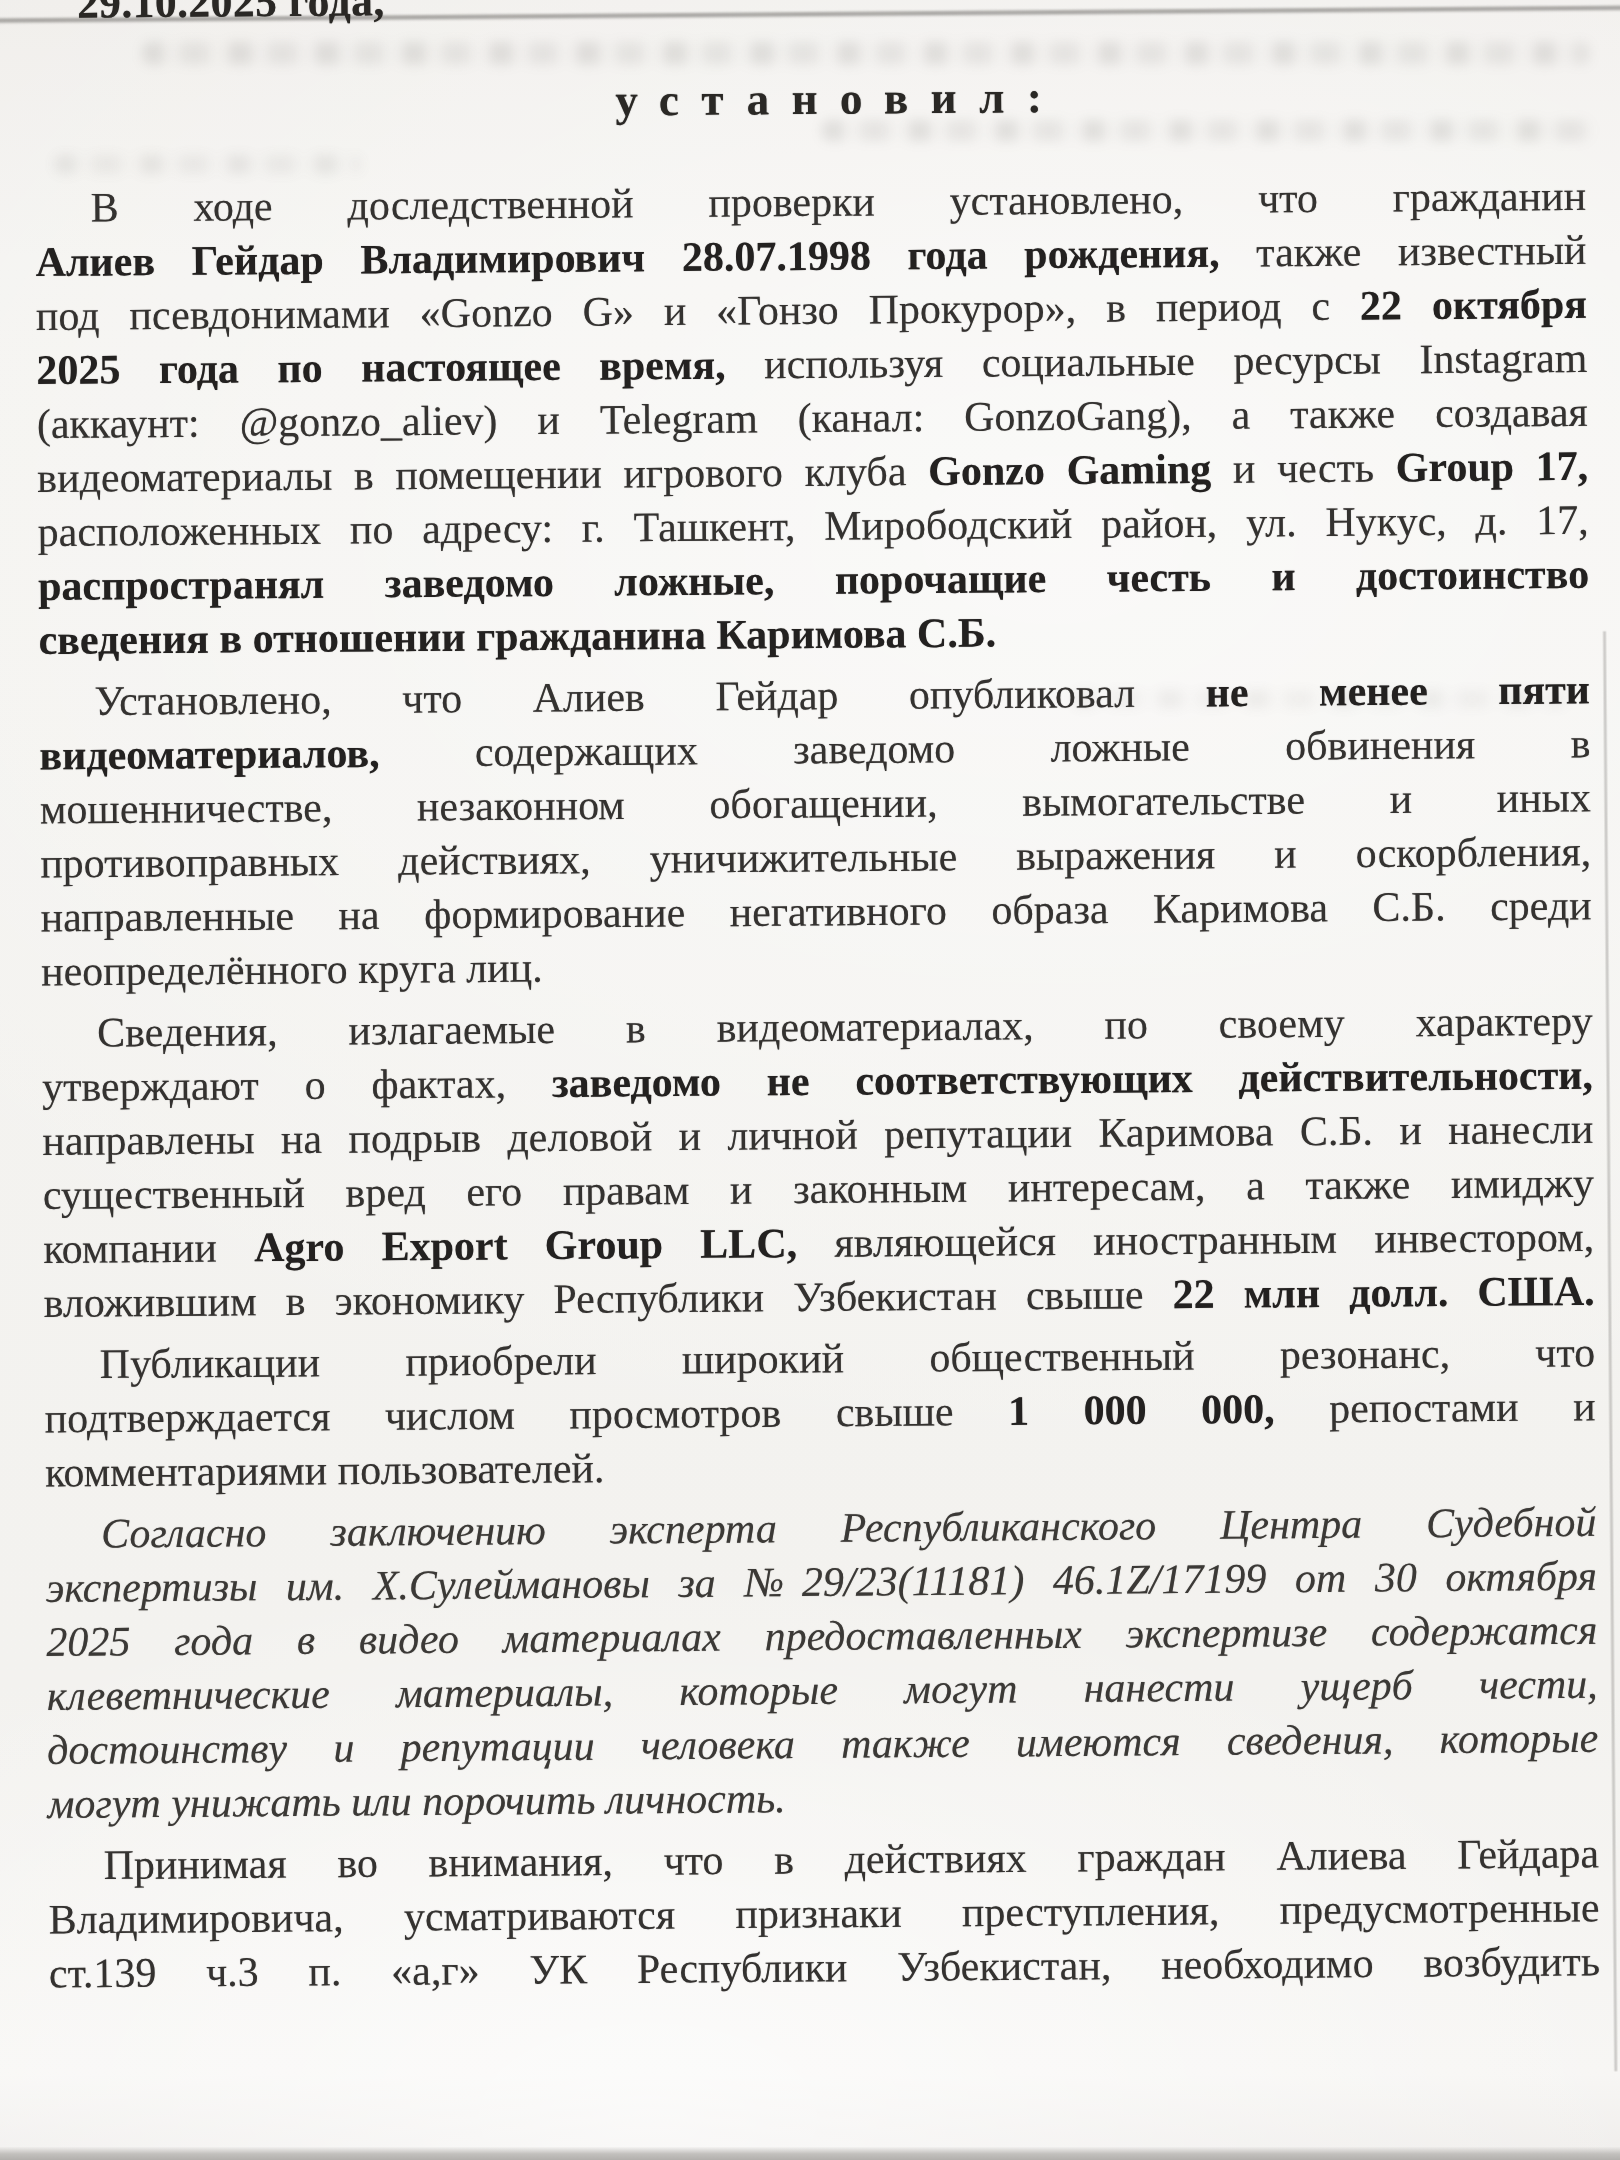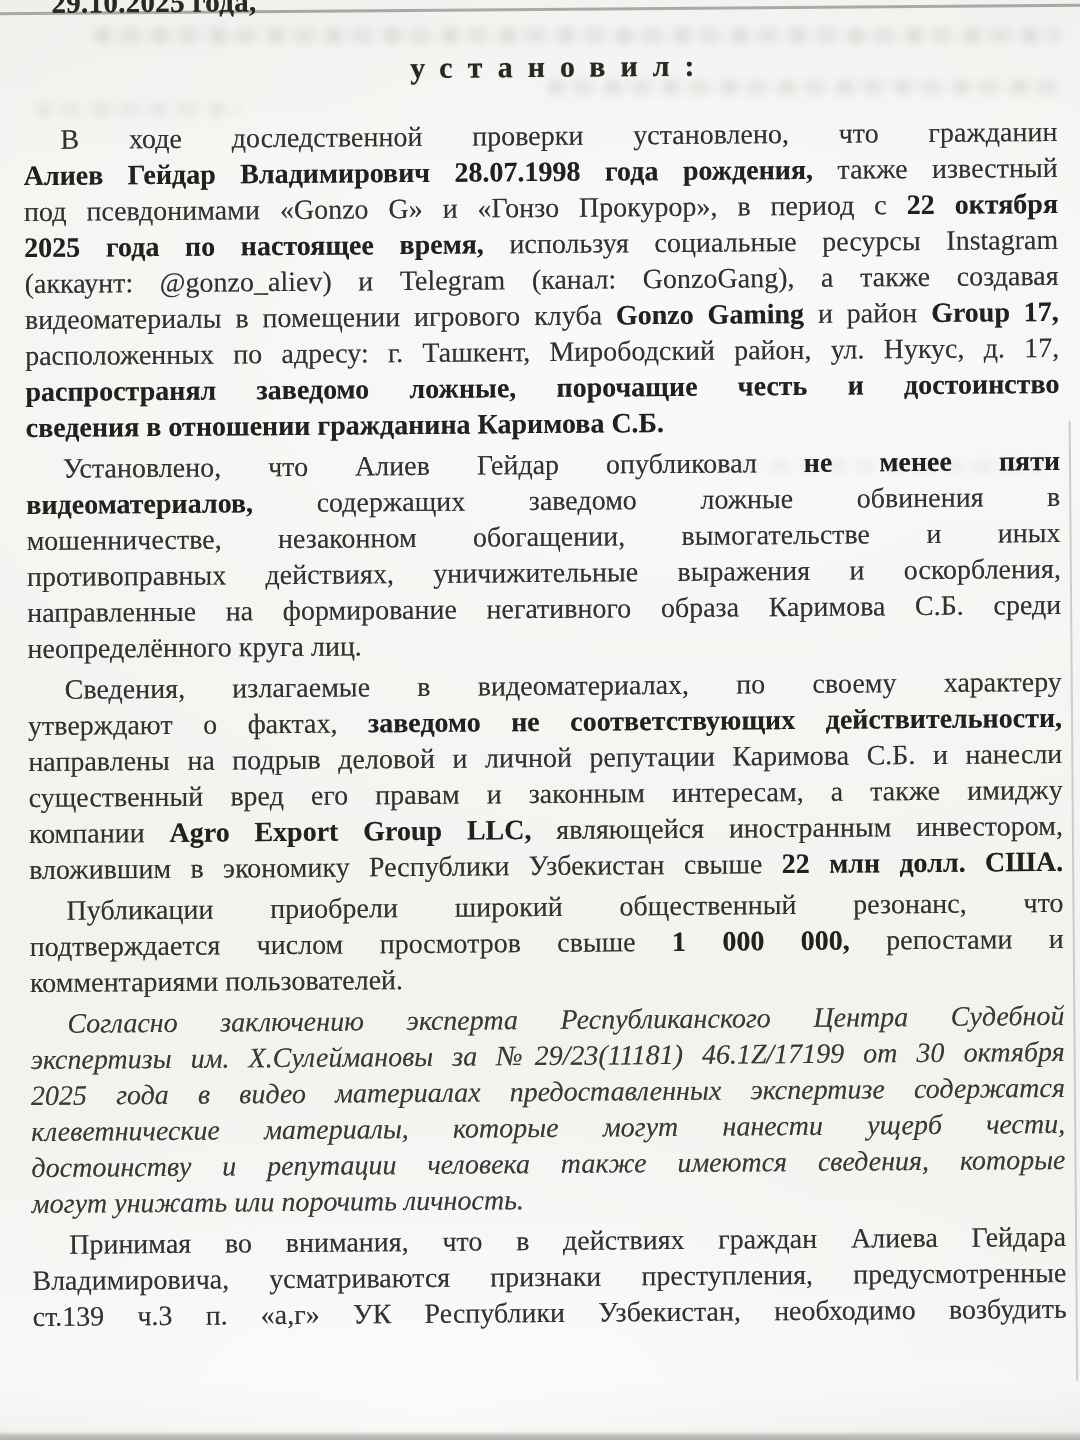--- a/index.html
+++ b/index.html
@@ -108,21 +108,21 @@
     <div class="doc">
       <h1 class="heading">установил:</h1>
 
       <div class="doc-inner">
           <div class="para">
             <div class="line indent"><span>В ходе доследственной проверки установлено, что гражданин</span></div>
             <div class="line"><span class="b">Алиев Гейдар Владимирович 28.07.1998 года рождения,</span><span> также известный</span></div>
             <div class="line"><span>под псевдонимами «Gonzo G» и «Гонзо Прокурор», в период с </span><span class="b">22 октября</span></div>
             <div class="line"><span class="b">2025 года по настоящее время,</span><span> используя социальные ресурсы Instagram</span></div>
             <div class="line"><span>(аккаунт: @gonzo_aliev) и Telegram (канал: GonzoGang), а также создавая</span></div>
-            <div class="line"><span>видеоматериалы в помещении игрового клуба </span><span class="b">Gonzo Gaming</span><span> и район </span><span class="b">Group 17,</span></div>
+            <div class="line"><span>видеоматериалы в помещении игрового клуба </span><span class="b">Gonzo Gaming</span><span> и честь </span><span class="b">Group 17,</span></div>
             <div class="line"><span>расположенных по адресу: г. Ташкент, Мирободский район, ул. Нукус, д. 17,</span></div>
             <div class="line"><span class="b">распространял заведомо ложные, порочащие честь и достоинство</span></div>
             <div class="line nj"><span class="b">сведения в отношении гражданина Каримова С.Б.</span></div>
           </div>
           <div class="para">
             <div class="line indent"><span>Установлено, что Алиев Гейдар опубликовал </span><span class="b">не менее пяти</span></div>
             <div class="line"><span class="b">видеоматериалов,</span><span> содержащих заведомо ложные обвинения в</span></div>
             <div class="line"><span>мошенничестве, незаконном обогащении, вымогательстве и иных</span></div>
             <div class="line"><span>противоправных действиях, уничижительные выражения и оскорбления,</span></div>
             <div class="line"><span>направленные на формирование негативного образа Каримова С.Б. среди</span></div>

